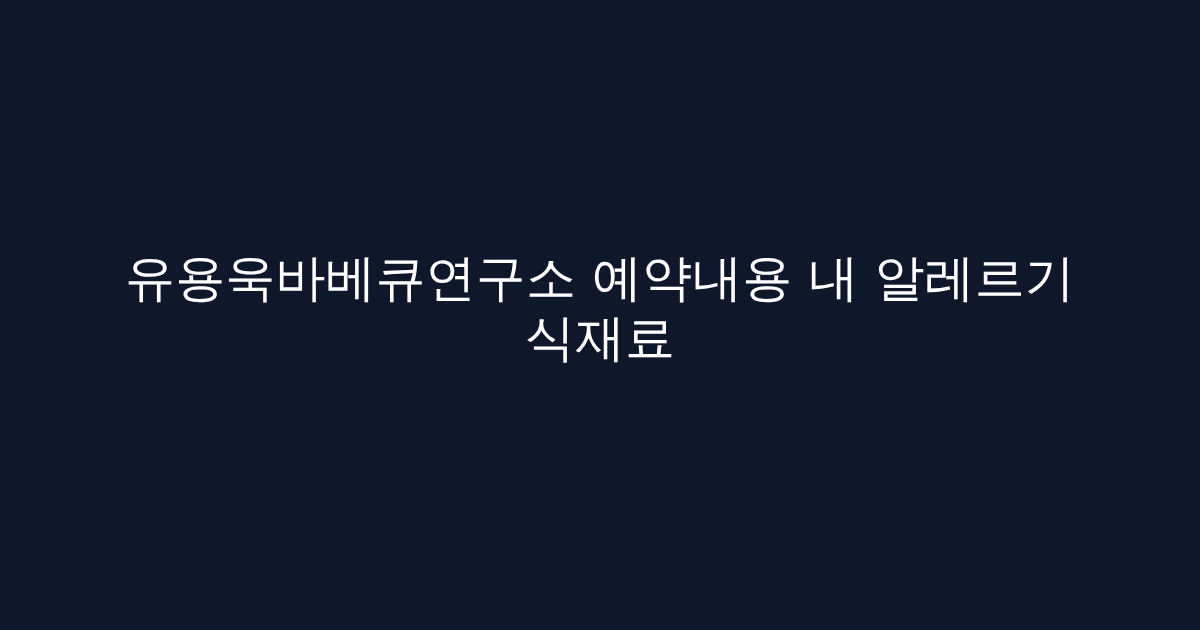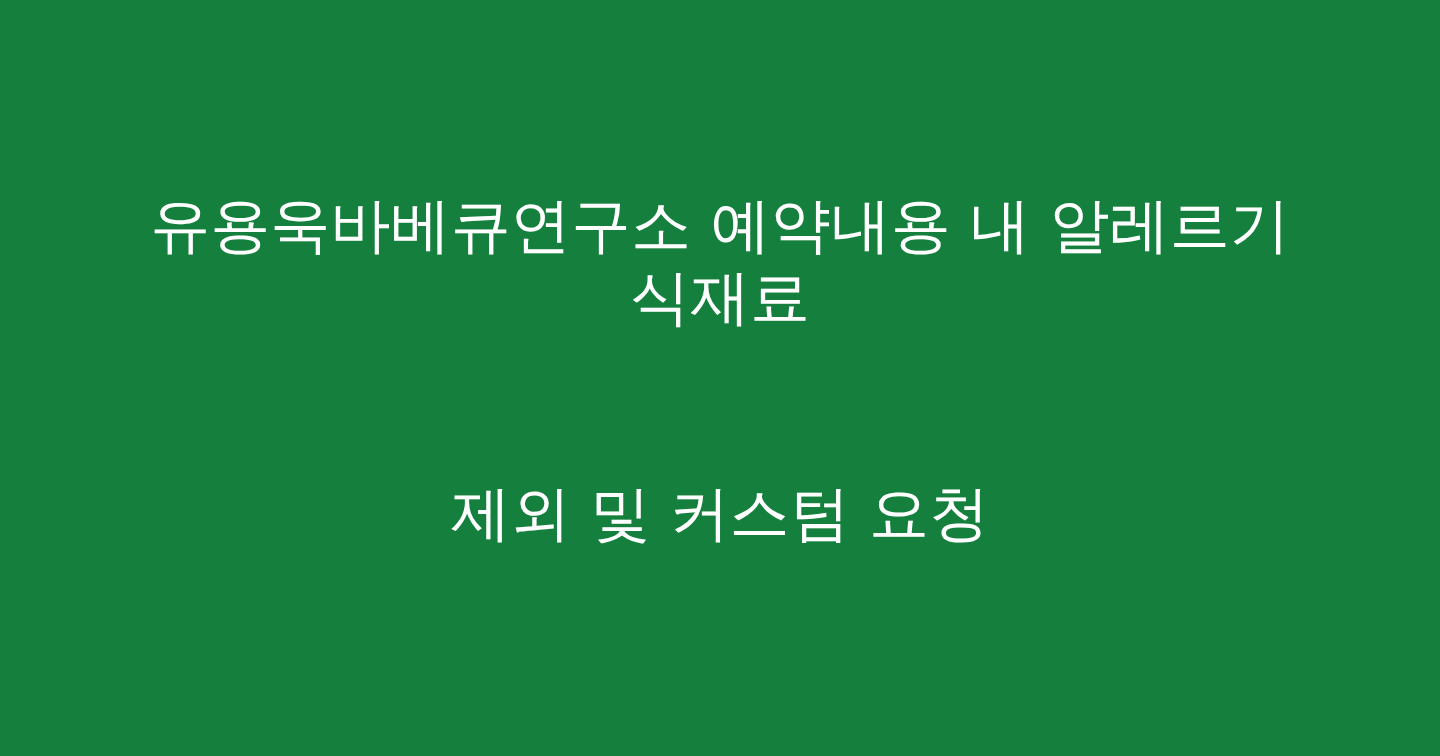--- a/index.html
+++ b/index.html
@@ -58,24 +58,23 @@
   }
 
   
   .headline-line {
     display: block;
   }
 </style>
 </head>
 <body>
 
-<div class="og-card" style="background-color: #15803d;">
+<div class="og-card" style="background-color: #0f172a;">
 
   <div class="headline-block">
 
     <h1 class="headline" style="color: rgb(255, 255, 255); font-size: 50px; line-height: 60px; text-align: center;">
       <span class="headline-line">유용욱바베큐연구소 예약내용 내 알레르기 식재료</span>
-      <span class="headline-line">제외 및 커스텀 요청</span>
     </h1>
 
   </div>
 
 </div>
 
 </body></html>

